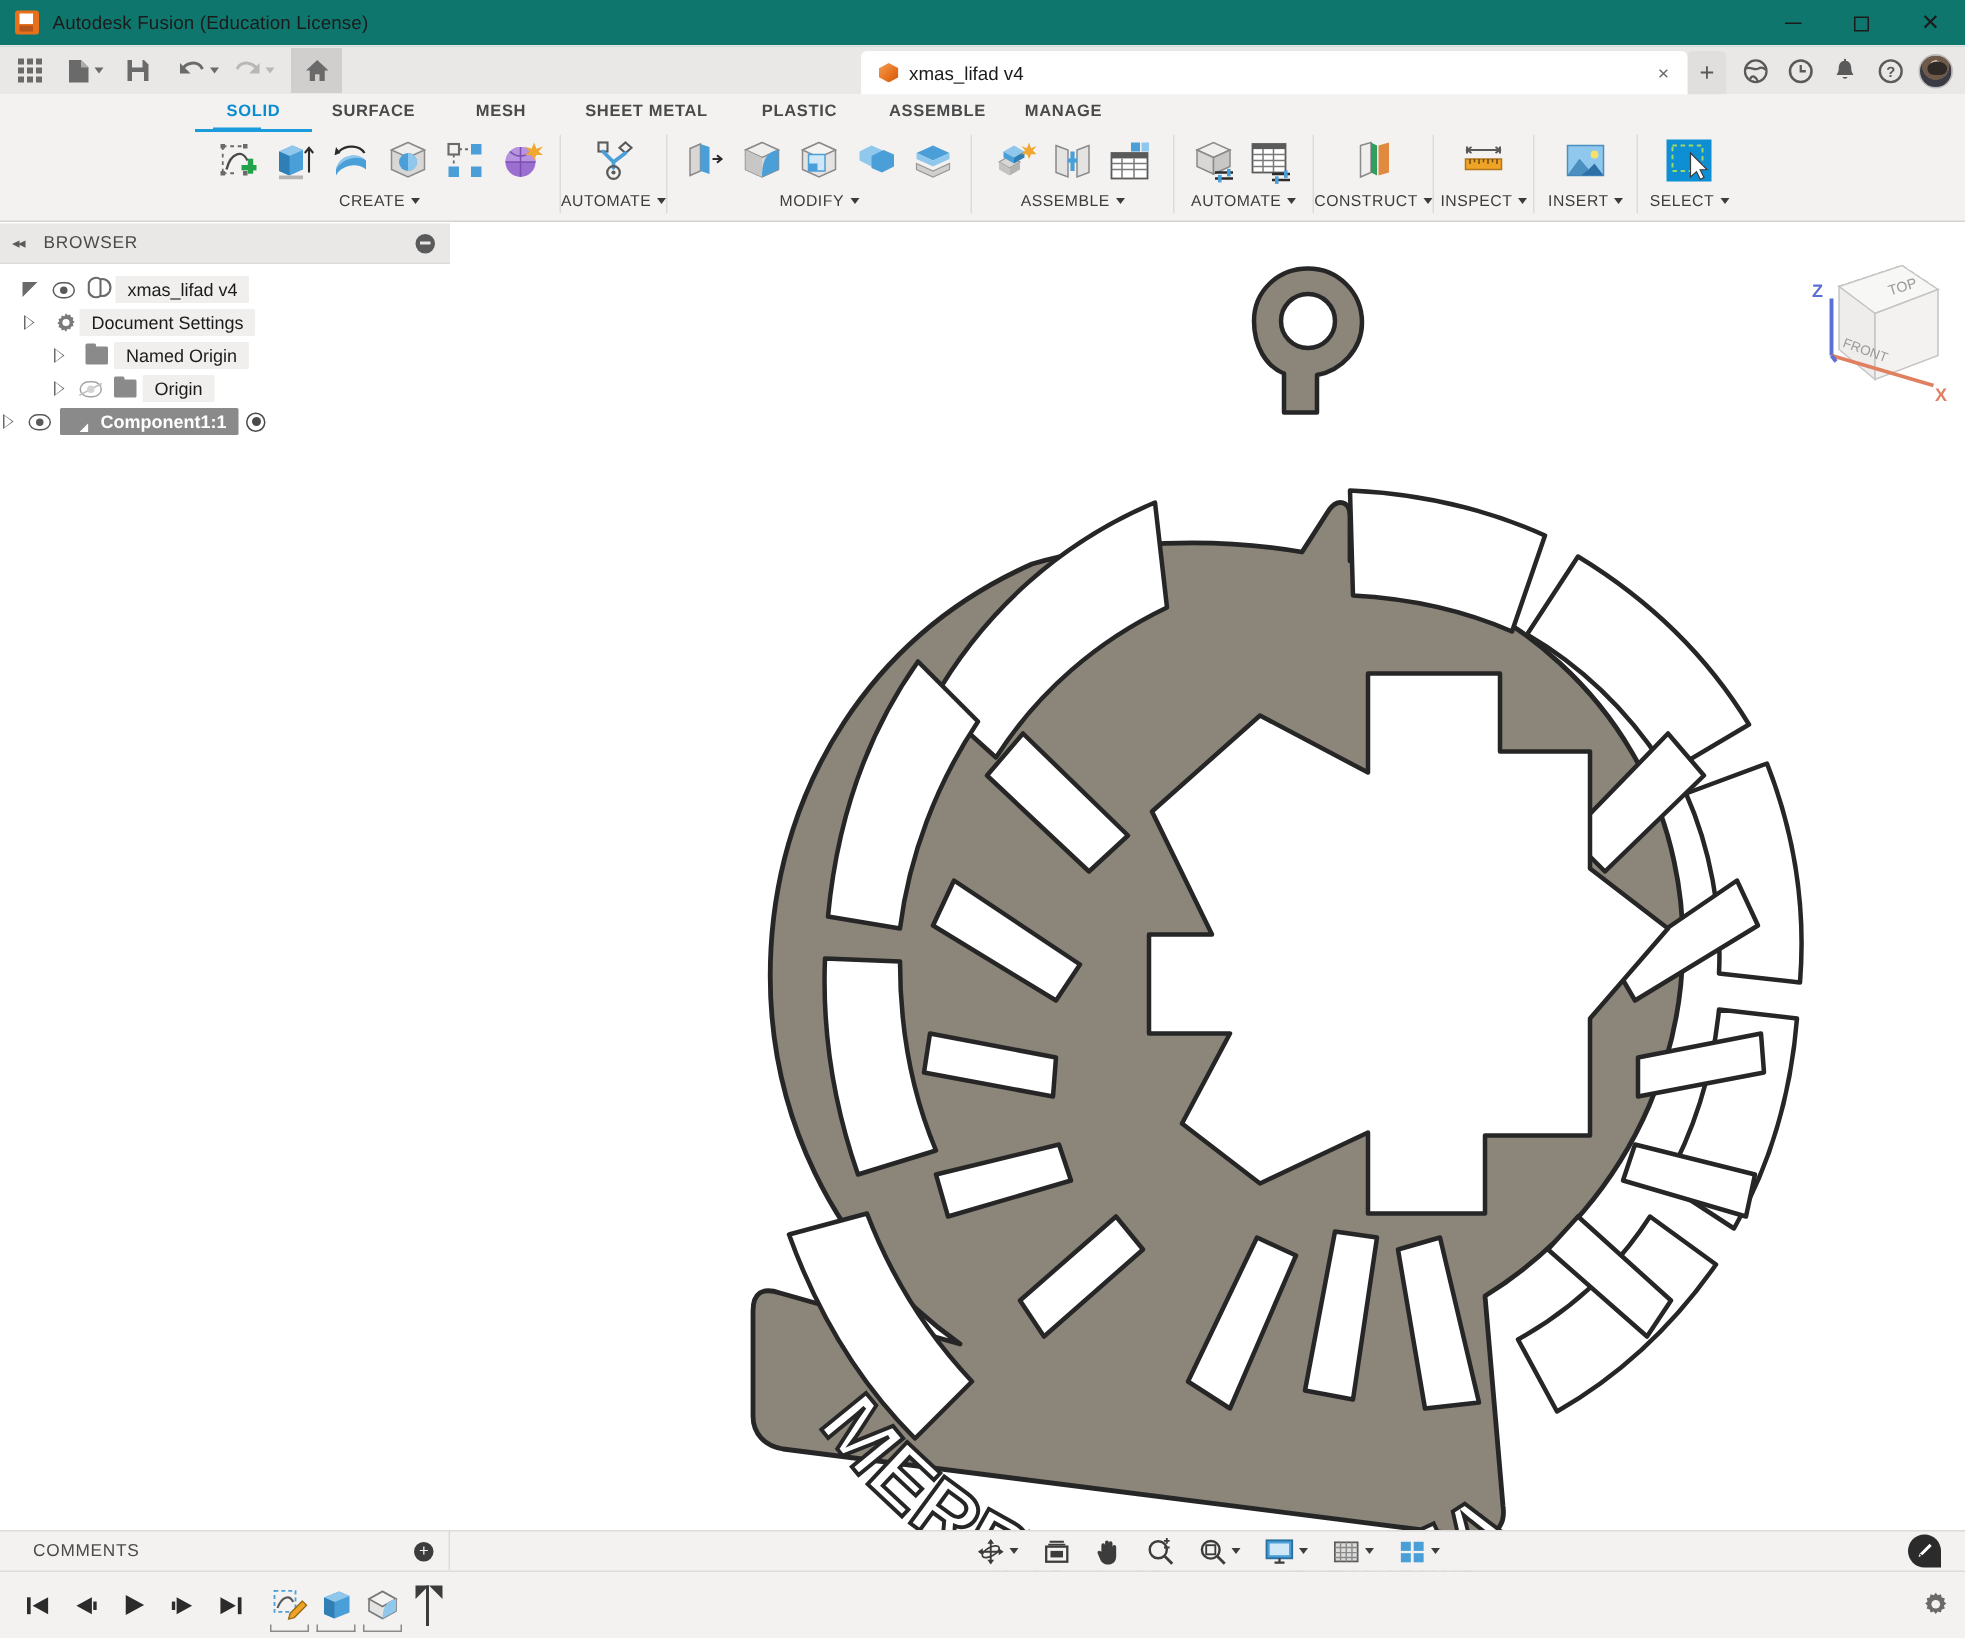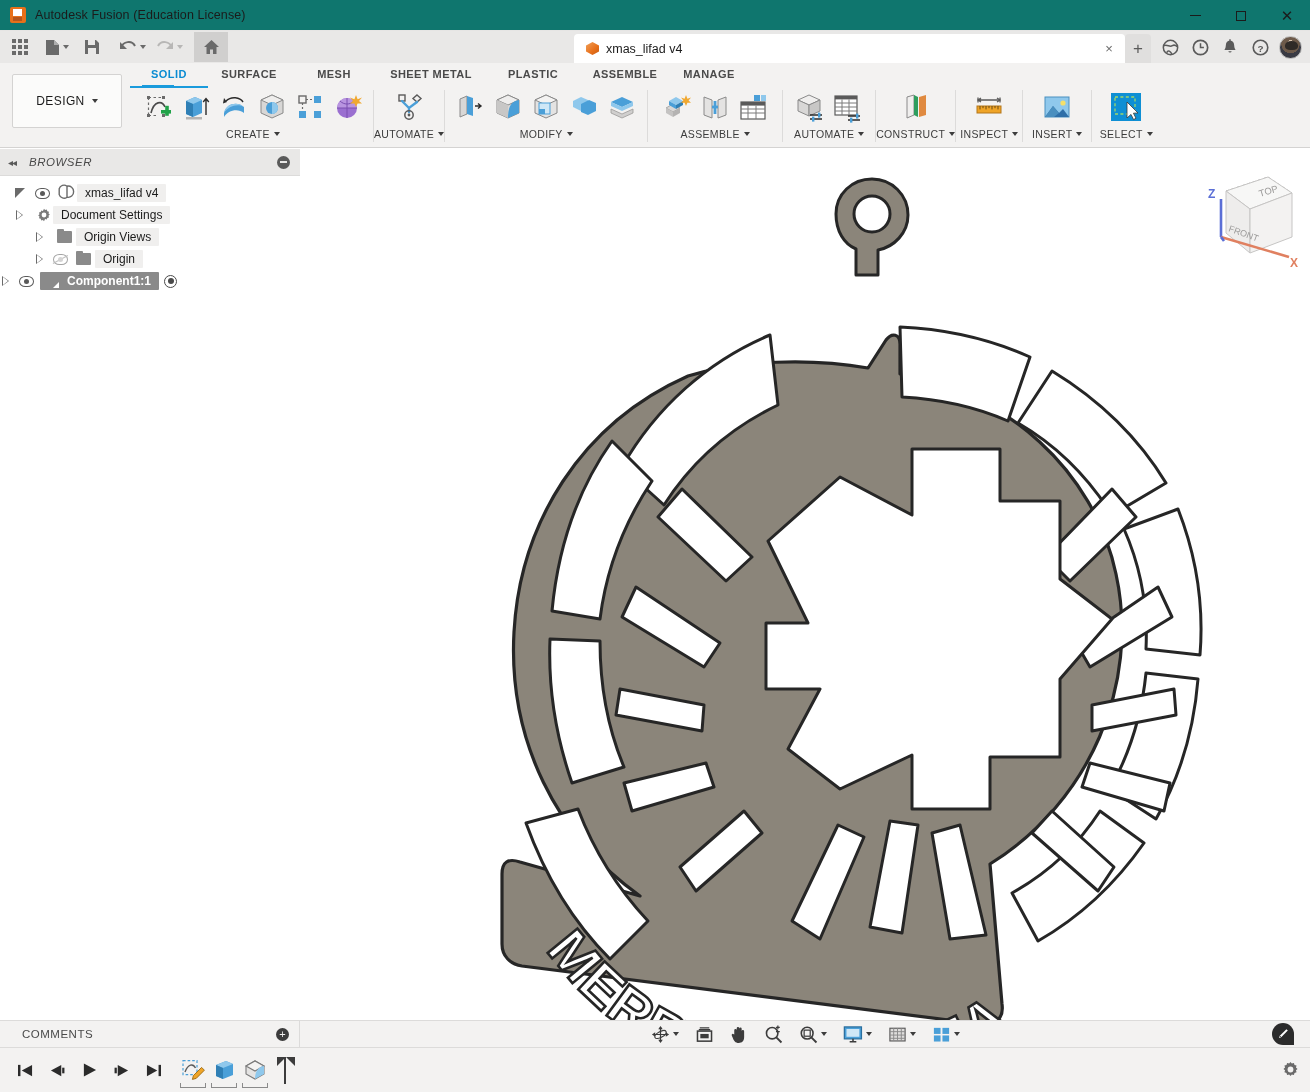--- a/index.html
+++ b/index.html
@@ -115,21 +115,21 @@
   .rsep { width:1px; background:#dcdbda; height:52px; margin-top:3px; align-self:flex-start; }
   .ico { width:32px; height:32px; position:relative; display:block; }
   .blue-hl { position:absolute; left:0; top:-6px; width:32px; height:3px; background:#1a9bdc; }
 
   
   .browser-hdr {
     position:absolute; left:0; top:149px; width:300px; height:27px; background:#e9e8e7;
     display:flex; align-items:center; border-bottom:1px solid #dcdbda;
   }
   .browser-collapse { margin-left:8px; color:#5a5a5a; font-size:10px; letter-spacing:-1px; }
-  .browser-title { margin-left:13px; font-size:11.5px; color:#4a4a4a; letter-spacing:.5px;font-style:italic; }
+  .browser-title { margin-left:13px; font-size:11.5px; color:#4a4a4a; letter-spacing:.5px; }
   .browser-minus { position:absolute; right:10px; width:13px;height:13px;border-radius:50%;
      background:#5a5a5a; display:flex;align-items:center;justify-content:center;}
   .browser-minus i { width:7px;height:2px;background:#e9e8e7;display:block; }
   .browser-body { position:absolute; left:0; top:176px; width:300px; bottom:0; background:#fff; padding-top:6px; }
   .tree-row { display:flex; align-items:center; height:22px; font-size:12px; color:#1b1b1b; position:relative; }
   .tree-row .pill { display:flex; align-items:center; height:18px; background:#f0efee; border-radius:1px; padding-right:8px; }
   .arrow-closed {
     width:11px;height:11px; position:relative;
   }
   .arrow-closed:before{
@@ -313,24 +313,20 @@
             <circle cx="9" cy="9" r="7.7" fill="none" stroke="#5a5a5a" stroke-width="1.7"></circle>
         <text x="9" y="13.3" font-size="10.5" text-anchor="middle" fill="#5a5a5a" font-family="Liberation Sans, sans-serif" font-weight="bold">?</text>
           </svg>
       </div>
       <div class="avatar"></div>
     </div>
   </div>
 
   <div class="ribbon">
 
-    <div class="design-box">
-      <span>DESIGN</span>
-      <span class="caret-dn" style="margin-left:7px;border-top-color:#3c3c3c"></span>
-    </div>
 
     <div class="tabs-row">
       <div class="rb-tab active" style="width:72px">SOLID</div>
       <div class="rb-tab" style="width:88px">SURFACE</div>
       <div class="rb-tab" style="width:82px">MESH</div>
       <div class="rb-tab" style="width:112px">SHEET METAL</div>
       <div class="rb-tab" style="width:92px">PLASTIC</div>
       <div class="rb-tab" style="width:92px">ASSEMBLE</div>
       <div class="rb-tab" style="width:76px">MANAGE</div>
     </div>
@@ -653,21 +649,21 @@
       <span class="pill" style="margin-left:2px">
           <span class="tree-label">Document Settings</span>
         </span>
     </div>
 
     <div class="tree-row" style="padding-left:34px">
       <span class="arrow-closed"></span>
       <span style="width:12px"></span>
       <span class="folder"></span>
       <span class="pill" style="margin-left:4px">
-          <span class="tree-label">Origin Views</span>
+          <span class="tree-label">Named Origin</span>
         </span>
     </div>
 
     <div class="tree-row" style="padding-left:34px">
       <span class="arrow-closed"></span>
       <span style="width:8px"></span>
       <span class="eye off">
           <span class="eye-slash"></span>
         </span>
       <span style="width:8px"></span>

